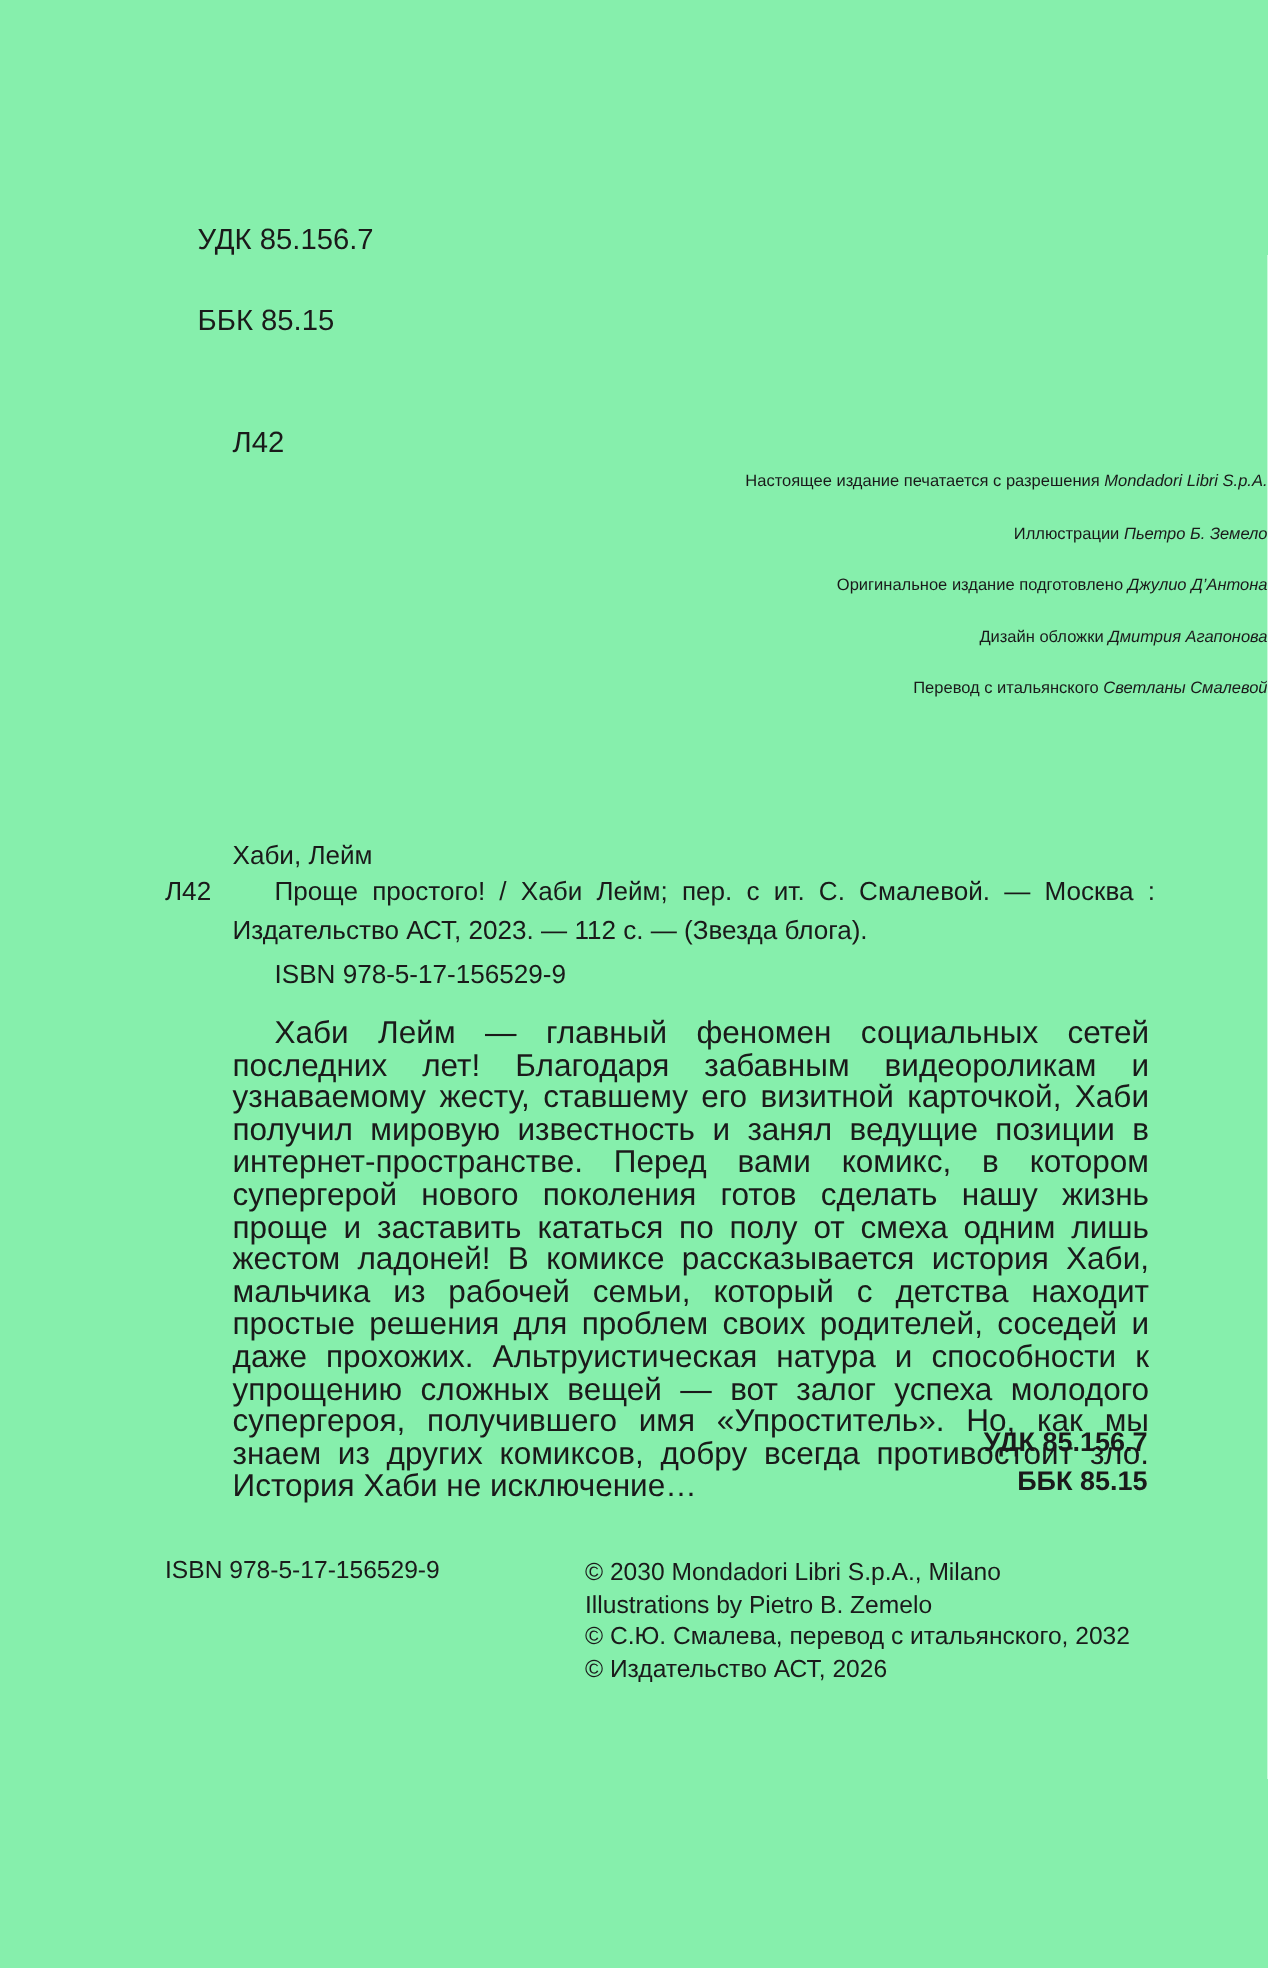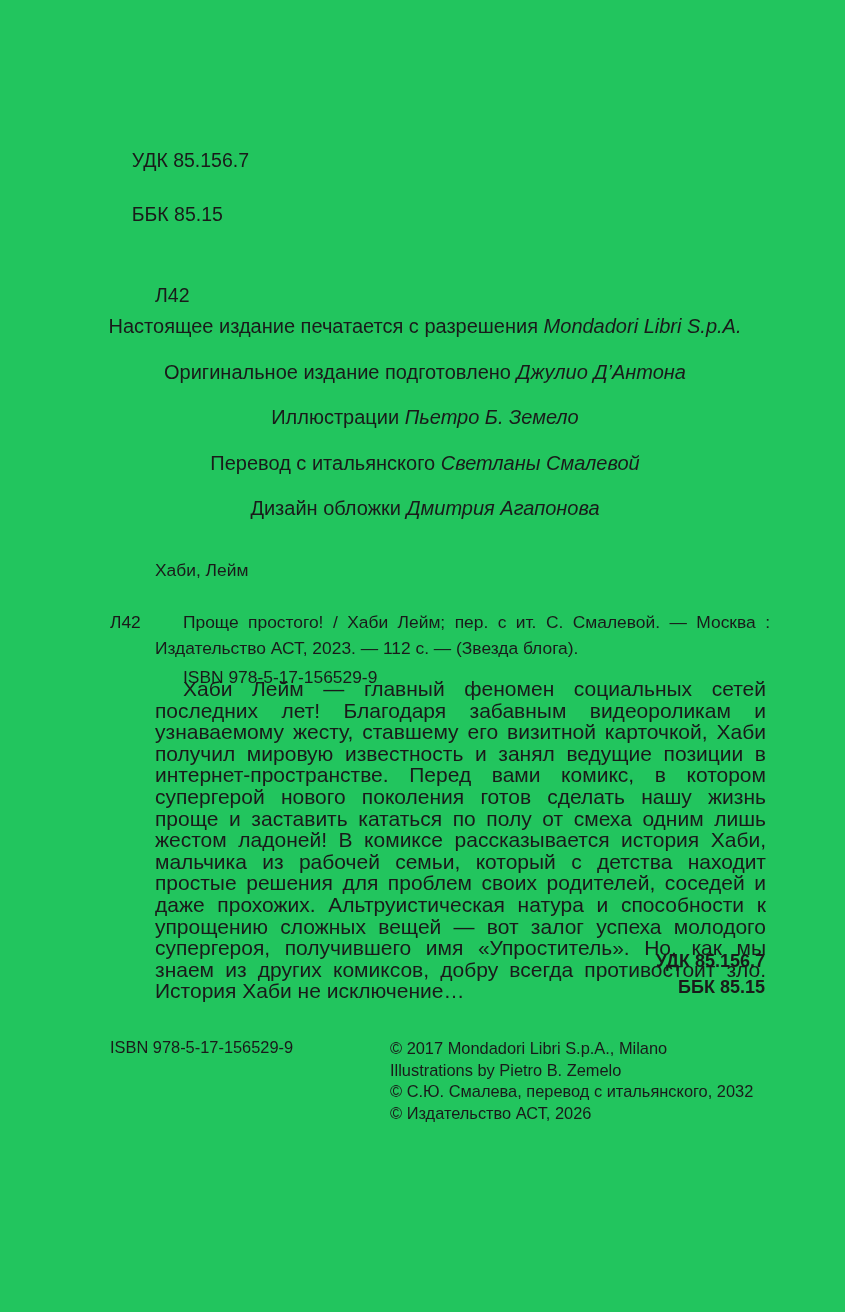--- a/index.html
+++ b/index.html
@@ -4,21 +4,21 @@
 <style>
   html, body {
     margin: 0;
     padding: 0;
     background: #ffffff;
   }
   .page {
     position: relative;
     width: 845px;
     height: 1312px;
-    background: #22c55e;
+    background: #86efac;
     color: #1a1a1a;
     font-family: "Liberation Sans", sans-serif;
     overflow: hidden;
   }
 
   
   .codes {
     position: absolute;
     left: 110px;
     top: 120px;
@@ -30,22 +30,22 @@
     padding-left: 45px;
     display: block;
   }
 
   
   .credits {
     position: absolute;
     left: 5px;
     right: 0;
     top: 315px;
-    text-align: center;
-    font-size: 20px;
+    text-align: right;
+    font-size: 11px;
   }
   .credits .credit-line {
     margin-bottom: 22.5px;
   }
   .credits .credit-line:last-child { margin-bottom: 0; }
   .credits em {
     font-style: italic;
   }
 
   
@@ -68,21 +68,20 @@
     padding-left: 45px;
   }
   .record-prefix {
     position: absolute;
     left: 0;
     top: 0;
   }
   .record-desc {
     display: block;
     text-indent: 28px;
-    margin-top: 28px;
   }
   .record-isbn {
     padding-left: 73px;
     line-height: 32px;
   }
 
   
   .annotation {
     position: absolute;
     left: 155px;
@@ -133,30 +132,30 @@
     <span>УДК 85.156.7</span><br>
     <span>ББК 85.15</span><br>
     <span class="indented">Л42</span>
   </div>
 
   <div class="credits">
     <div class="credit-line">
       <span>Настоящее издание печатается с разрешения </span><em>Mondadori Libri S.p.A.</em>
     </div>
     <div class="credit-line">
+      <span>Иллюстрации </span><em>Пьетро Б. Земело</em>
+    </div>
+    <div class="credit-line">
       <span>Оригинальное издание подготовлено </span><em>Джулио Д’Антона</em>
     </div>
     <div class="credit-line">
-      <span>Иллюстрации </span><em>Пьетро Б. Земело</em>
+      <span>Дизайн обложки </span><em>Дмитрия Агапонова</em>
     </div>
     <div class="credit-line">
       <span>Перевод с итальянского </span><em>Светланы Смалевой</em>
-    </div>
-    <div class="credit-line">
-      <span>Дизайн обложки </span><em>Дмитрия Агапонова</em>
     </div>
   </div>
 
   <div class="record">
     <div class="record-author">Хаби, Лейм</div>
     <div class="record-body">
       <span class="record-prefix">Л42</span>
       <span class="record-desc">Проще простого! / Хаби Лейм; пер. с ит. С. Смалевой. — Москва : Издательство АСТ, 2023. — 112 с. — (Звезда блога).</span>
     </div>
     <div class="record-isbn">ISBN 978-5-17-156529-9</div>
@@ -164,19 +163,19 @@
 
   <div class="annotation">Хаби Лейм — главный феномен социальных сетей последних лет! Благодаря забавным видеороликам и узнаваемому жесту, ставшему его визитной карточкой, Хаби получил мировую известность и занял ведущие позиции в интернет-пространстве. Перед вами комикс, в котором супергерой нового поколения готов сделать нашу жизнь проще и заставить кататься по полу от смеха одним лишь жестом ладоней! В комиксе рассказывается история Хаби, мальчика из рабочей семьи, который с детства находит простые решения для проблем своих родителей, соседей и даже прохожих. Альтруистическая натура и способности к упрощению сложных вещей — вот залог успеха молодого супергероя, получившего имя «Упроститель». Но, как мы знаем из других комиксов, добру всегда противостоит зло. История Хаби не исключение…</div>
 
   <div class="codes-bottom">
     <div>УДК 85.156.7</div>
     <div>ББК 85.15</div>
   </div>
 
   <div class="colophon-isbn">ISBN 978-5-17-156529-9</div>
   <div class="colophon-rights">
-    <div>© 2017 Mondadori Libri S.p.A., Milano</div>
+    <div>© 2030 Mondadori Libri S.p.A., Milano</div>
     <div>Illustrations by Pietro B. Zemelo</div>
     <div>© С.Ю. Смалева, перевод с итальянского, 2032</div>
     <div>© Издательство АСТ, 2026</div>
   </div>
 
 </div>
 
 </body></html>

